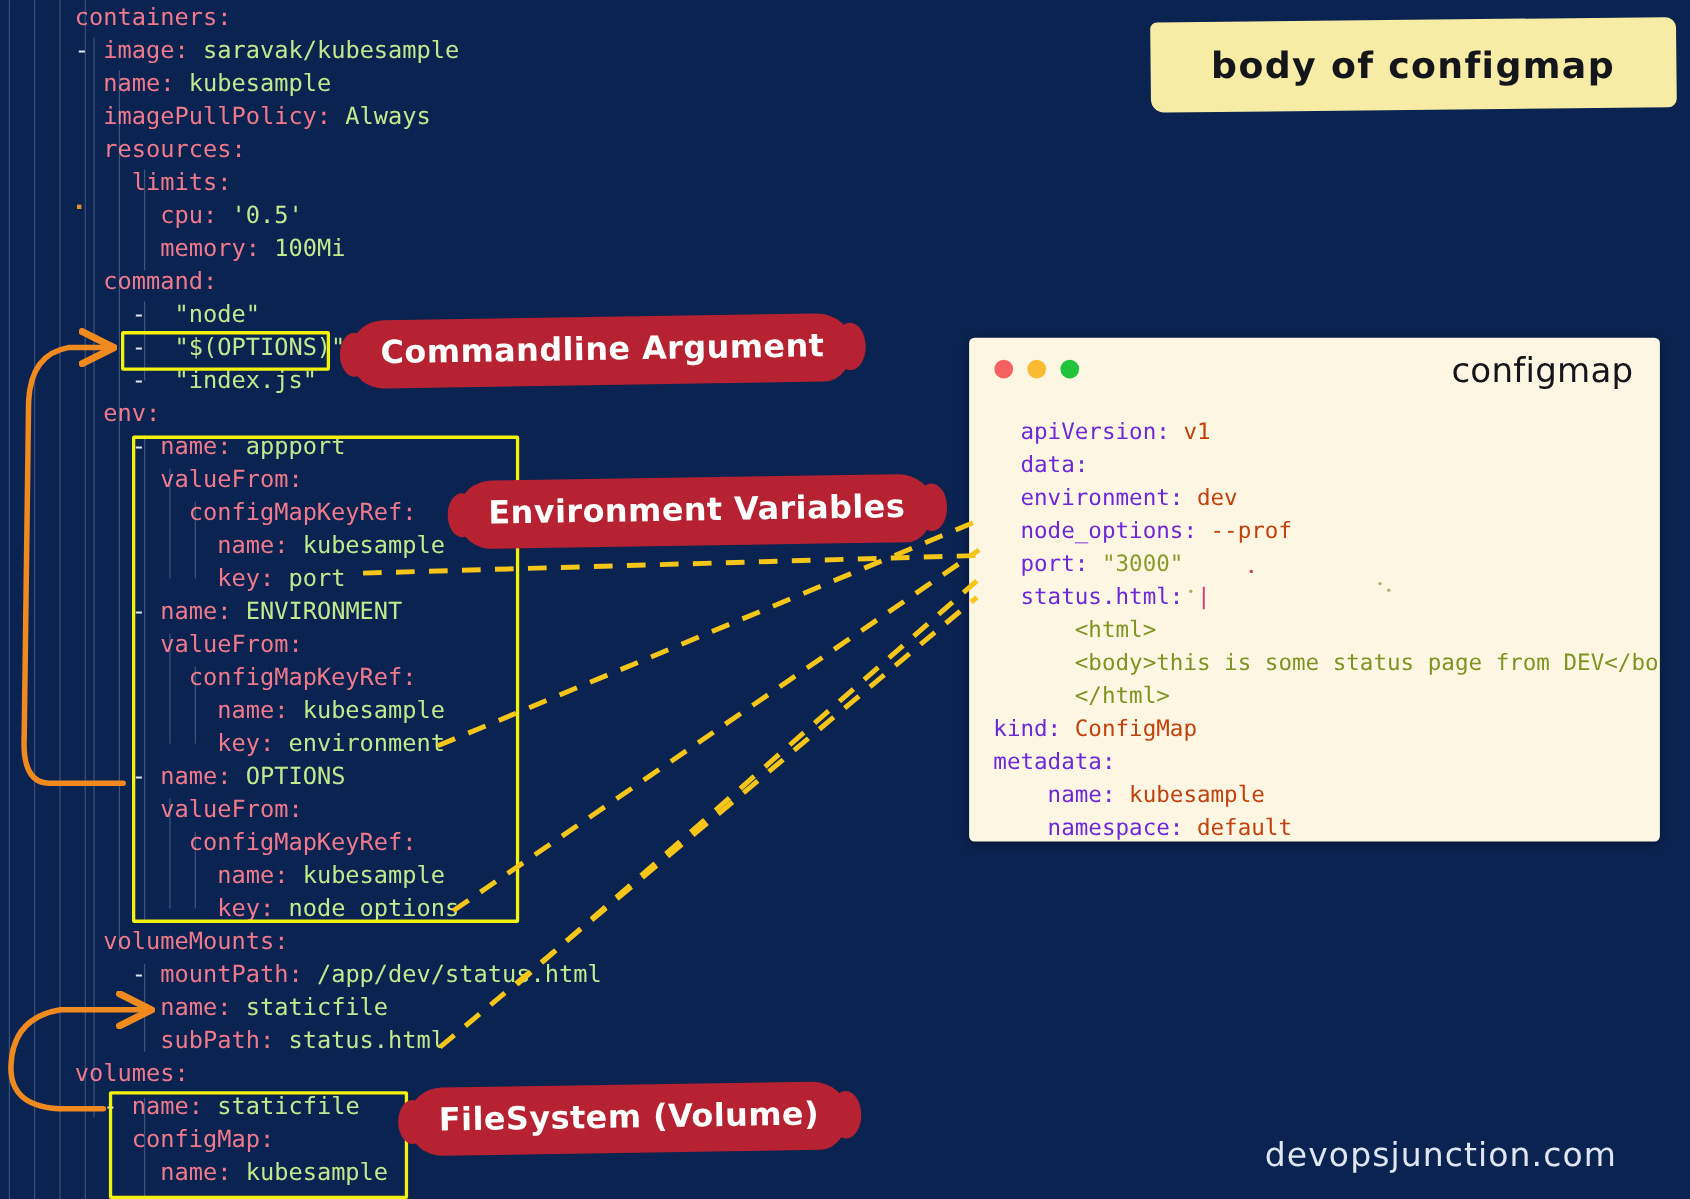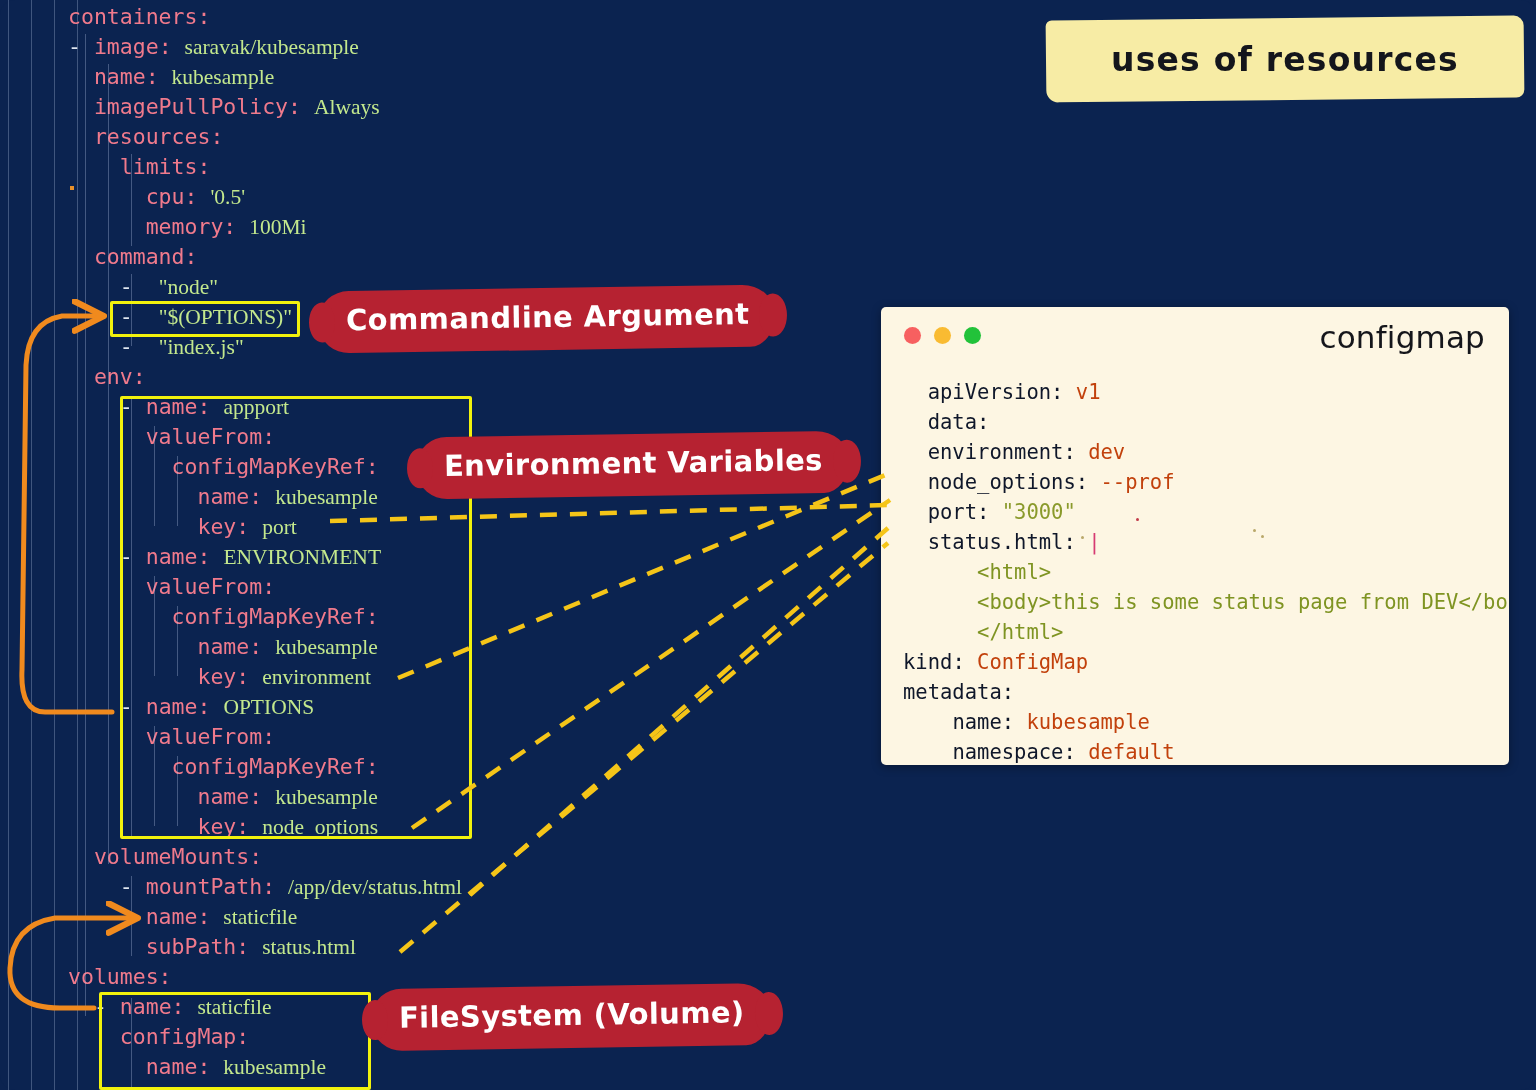--- a/index.html
+++ b/index.html
@@ -39,21 +39,21 @@
     left: 68px;
     top: 2px;
     font-family: "DejaVu Sans Mono", monospace;
     font-size: 21.5px;
     line-height: 30px;
     white-space: pre;
     letter-spacing: 0px;
   }
   #yaml .ln { display: block; height: 30px; }
   .k  { color: #f07a8c; }   
-  .v  { color: #c3e88d; font-family: Liberation Serif, serif; }   
+  .v  { color: #c3e88d; }   
   .d  { color: #dfe6f0; }   
   .p  { color: #f07a8c; }   
 
   
   .iguide {
     position: absolute;
     width: 1px;
     background: rgba(190, 205, 235, 0.32);
   }
 
@@ -162,21 +162,21 @@
   #cmbody {
     position: absolute;
     left: 22px;
     top: 70px;
     font-family: "DejaVu Sans Mono", monospace;
     font-size: 20.5px;
     line-height: 30px;
     white-space: pre;
   }
   #cmbody .ln { display: block; height: 30px; }
-  .ck { color: #0f172a; }   
+  .ck { color: #6d28d9; }   
   .cv { color: #c2410c; }   
   .cs { color: #8a9a2b; }   
   .ch { color: #7f9422; margin-top: 20px; }   
   .cp { color: #d63b72; }   
 
   
   #overlay {
     position: absolute;
     left: 0; top: 0;
     width: 1536px; height: 1090px;
@@ -239,21 +239,21 @@
     <span>Commandline Argument</span>
   </div>
   <div class="marker" style="left:418px; top:434px; height:62px;">
     <span>Environment Variables</span>
   </div>
   <div class="marker" style="left:373px; top:986px; height:62px;">
     <span>FileSystem (Volume)</span>
   </div>
 
   <div id="title-banner">
-    <span class="txt">uses of resources</span>
+    <span class="txt">body of configmap</span>
   </div>
 
   <div id="cmwin">
     <div class="titlebar">
       <div class="dots">
         <span class="dot red"></span>
         <span class="dot amber"></span>
         <span class="dot green"></span>
       </div>
       <div class="wtitle">configmap</div>
@@ -276,14 +276,15 @@
 
     <path d="M 94 1008 L 60 1008 Q 8 1008 10 968 Q 12 925 55 918 L 132 918" fill="none" stroke="#f08a1e" stroke-width="5" stroke-linecap="round" marker-end="url(#arrowOrange)"></path>
 
     <path d="M 330 521 L 890 505" fill="none" stroke="#f5c518" stroke-width="4.5" stroke-dasharray="17 13" stroke-linecap="butt"></path>
     <path d="M 398 678 L 890 473" fill="none" stroke="#f5c518" stroke-width="4.5" stroke-dasharray="17 13" stroke-linecap="butt"></path>
     <path d="M 412 828 L 890 500" fill="none" stroke="#f5c518" stroke-width="4.5" stroke-dasharray="17 13" stroke-linecap="butt"></path>
     <path d="M 400 952 L 888 543" fill="none" stroke="#f5c518" stroke-width="4.5" stroke-dasharray="17 13" stroke-linecap="butt"></path>
     <path d="M 470 895 L 888 528" fill="none" stroke="#f5c518" stroke-width="4.5" stroke-dasharray="17 13" stroke-linecap="butt"></path>
   </svg>
 
+  <div id="footer">devopsjunction.com</div>
 
 </div>
 
 </body></html>

